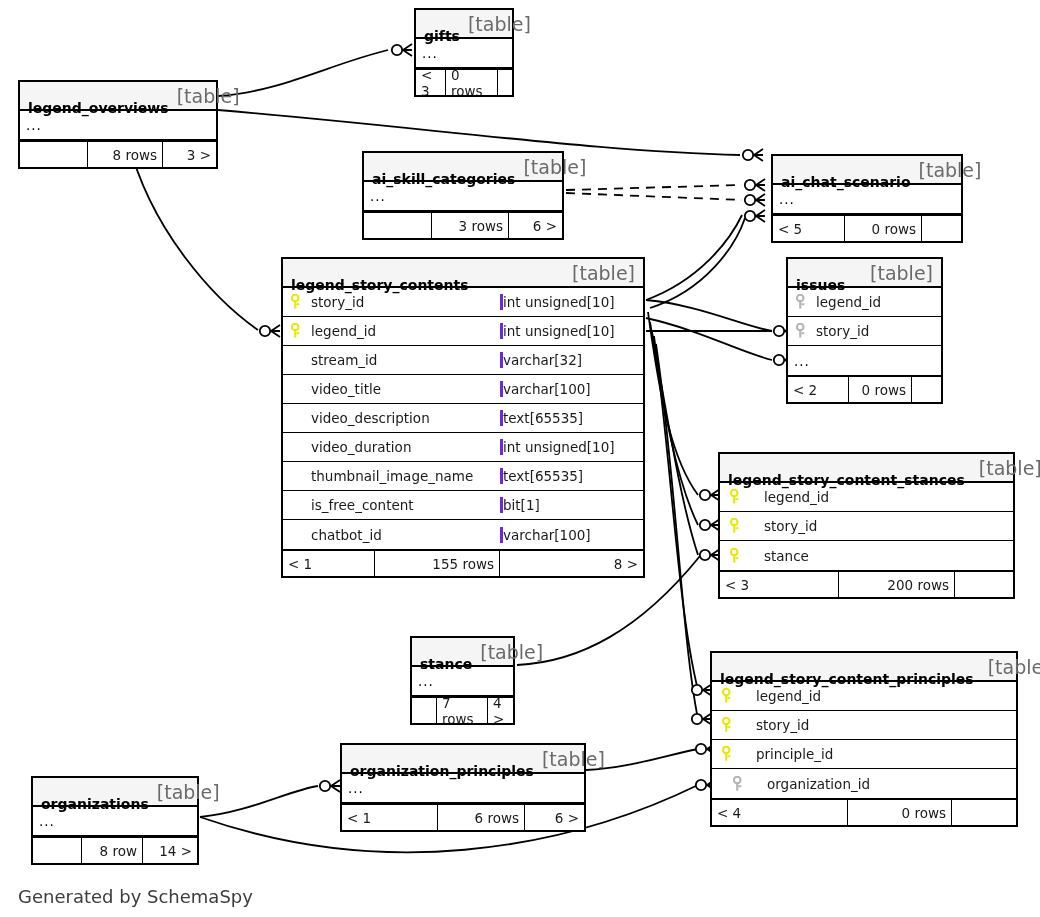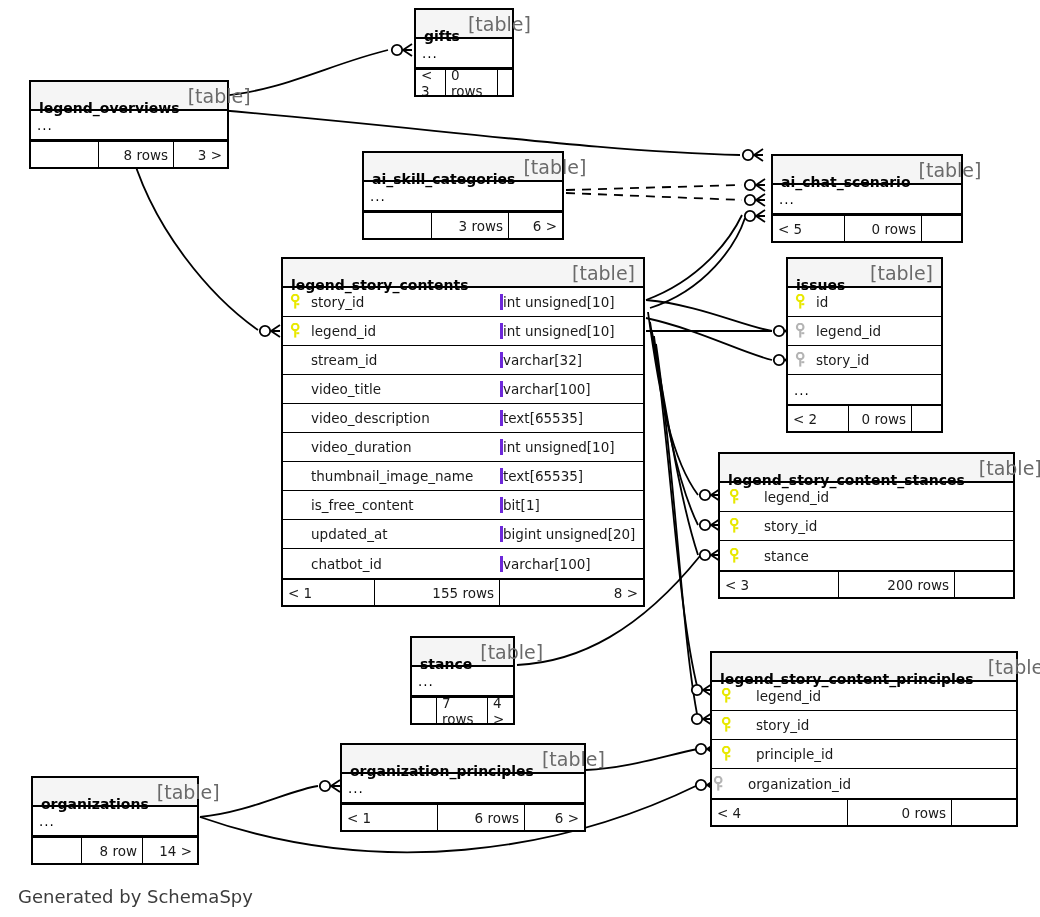--- a/index.html
+++ b/index.html
@@ -187,21 +187,21 @@
     <div class="row">
       <span class="ellipsis">...</span>
     </div>
     <div class="tfoot">
       <div class="fc left" style="width:29px">&lt; 3</div>
       <div class="fc mid" style="width:53px">0 rows</div>
       <div class="fc right" style="flex:1"></div>
     </div>
   </div>
 
-  <div class="tbl" style="left:29px;top:80px;width:200px;">
+  <div class="tbl" style="left:18px;top:80px;width:200px;">
     <div class="thead">
       <span class="tname">legend_overviews</span>
       <span class="ttag">[table]</span>
     </div>
     <div class="row">
       <span class="ellipsis">...</span>
     </div>
     <div class="tfoot">
       <div class="fc left" style="width:67px"></div>
       <div class="fc mid" style="width:76px">8 rows</div>
@@ -309,27 +309,20 @@
       <div class="row">
         <span class="rowname" style="width:217px">
           <span class="key"></span>
           <span>is_free_content</span>
         </span>
         <span class="rowtype">bit[1]</span>
       </div>
       <div class="row">
         <span class="rowname" style="width:217px">
           <span class="key"></span>
-          <span>updated_at</span>
-        </span>
-        <span class="rowtype">bigint unsigned[20]</span>
-      </div>
-      <div class="row">
-        <span class="rowname" style="width:217px">
-          <span class="key"></span>
           <span>chatbot_id</span>
         </span>
         <span class="rowtype">varchar[100]</span>
       </div>
     </div>
     <div class="tfoot">
       <div class="fc left" style="width:91px">&lt; 1</div>
       <div class="fc mid" style="width:126px">155 rows</div>
       <div class="fc right" style="flex:1">8 &gt;</div>
     </div>
@@ -338,32 +331,20 @@
   <div class="tbl" style="left:786px;top:257px;width:157px;">
     <div class="thead spread">
       <span class="tname">issues</span>
       <span class="ttag">[table]</span>
     </div>
     <div>
       <div class="row">
         <span class="rowname" style="flex:1">
           <span class="key">
               <svg width="14" height="16" viewBox="0 0 14 16">
-                <circle cx="6.2" cy="4.0" r="3.3" fill="none" stroke="#e8e800" stroke-width="2.1"></circle>
-                <rect x="5.2" y="6.0" width="2.1" height="8.6" fill="#e8e800"></rect>
-                <rect x="7.3" y="9.2" width="3.0" height="2.0" fill="#e8e800"></rect>
-              </svg>
-            </span>
-          <span>id</span>
-        </span>
-      </div>
-      <div class="row">
-        <span class="rowname" style="flex:1">
-          <span class="key">
-              <svg width="14" height="16" viewBox="0 0 14 16">
                 <circle cx="6.2" cy="4.0" r="3.3" fill="none" stroke="#b4b4b4" stroke-width="2.1"></circle>
                 <rect x="5.2" y="6.0" width="2.1" height="8.6" fill="#b4b4b4"></rect>
                 <rect x="7.3" y="9.2" width="3.0" height="2.0" fill="#b4b4b4"></rect>
               </svg>
             </span>
           <span>legend_id</span>
         </span>
       </div>
       <div class="row">
         <span class="rowname" style="flex:1">
@@ -489,21 +470,21 @@
               <svg width="14" height="16" viewBox="0 0 14 16">
                 <circle cx="6.2" cy="4.0" r="3.3" fill="none" stroke="#e8e800" stroke-width="2.1"></circle>
                 <rect x="5.2" y="6.0" width="2.1" height="8.6" fill="#e8e800"></rect>
                 <rect x="7.3" y="9.2" width="3.0" height="2.0" fill="#e8e800"></rect>
               </svg>
             </span>
           <span>principle_id</span>
         </span>
       </div>
       <div class="row">
-        <span class="rowname" style="flex:1;padding-left:0">
+        <span class="rowname" style="flex:1;padding-left:19px">
           <span class="key" style="margin-right:22px">
               <svg width="14" height="16" viewBox="0 0 14 16">
                 <circle cx="6.2" cy="4.0" r="3.3" fill="none" stroke="#b4b4b4" stroke-width="2.1"></circle>
                 <rect x="5.2" y="6.0" width="2.1" height="8.6" fill="#b4b4b4"></rect>
                 <rect x="7.3" y="9.2" width="3.0" height="2.0" fill="#b4b4b4"></rect>
               </svg>
             </span>
           <span>organization_id</span>
         </span>
       </div>

